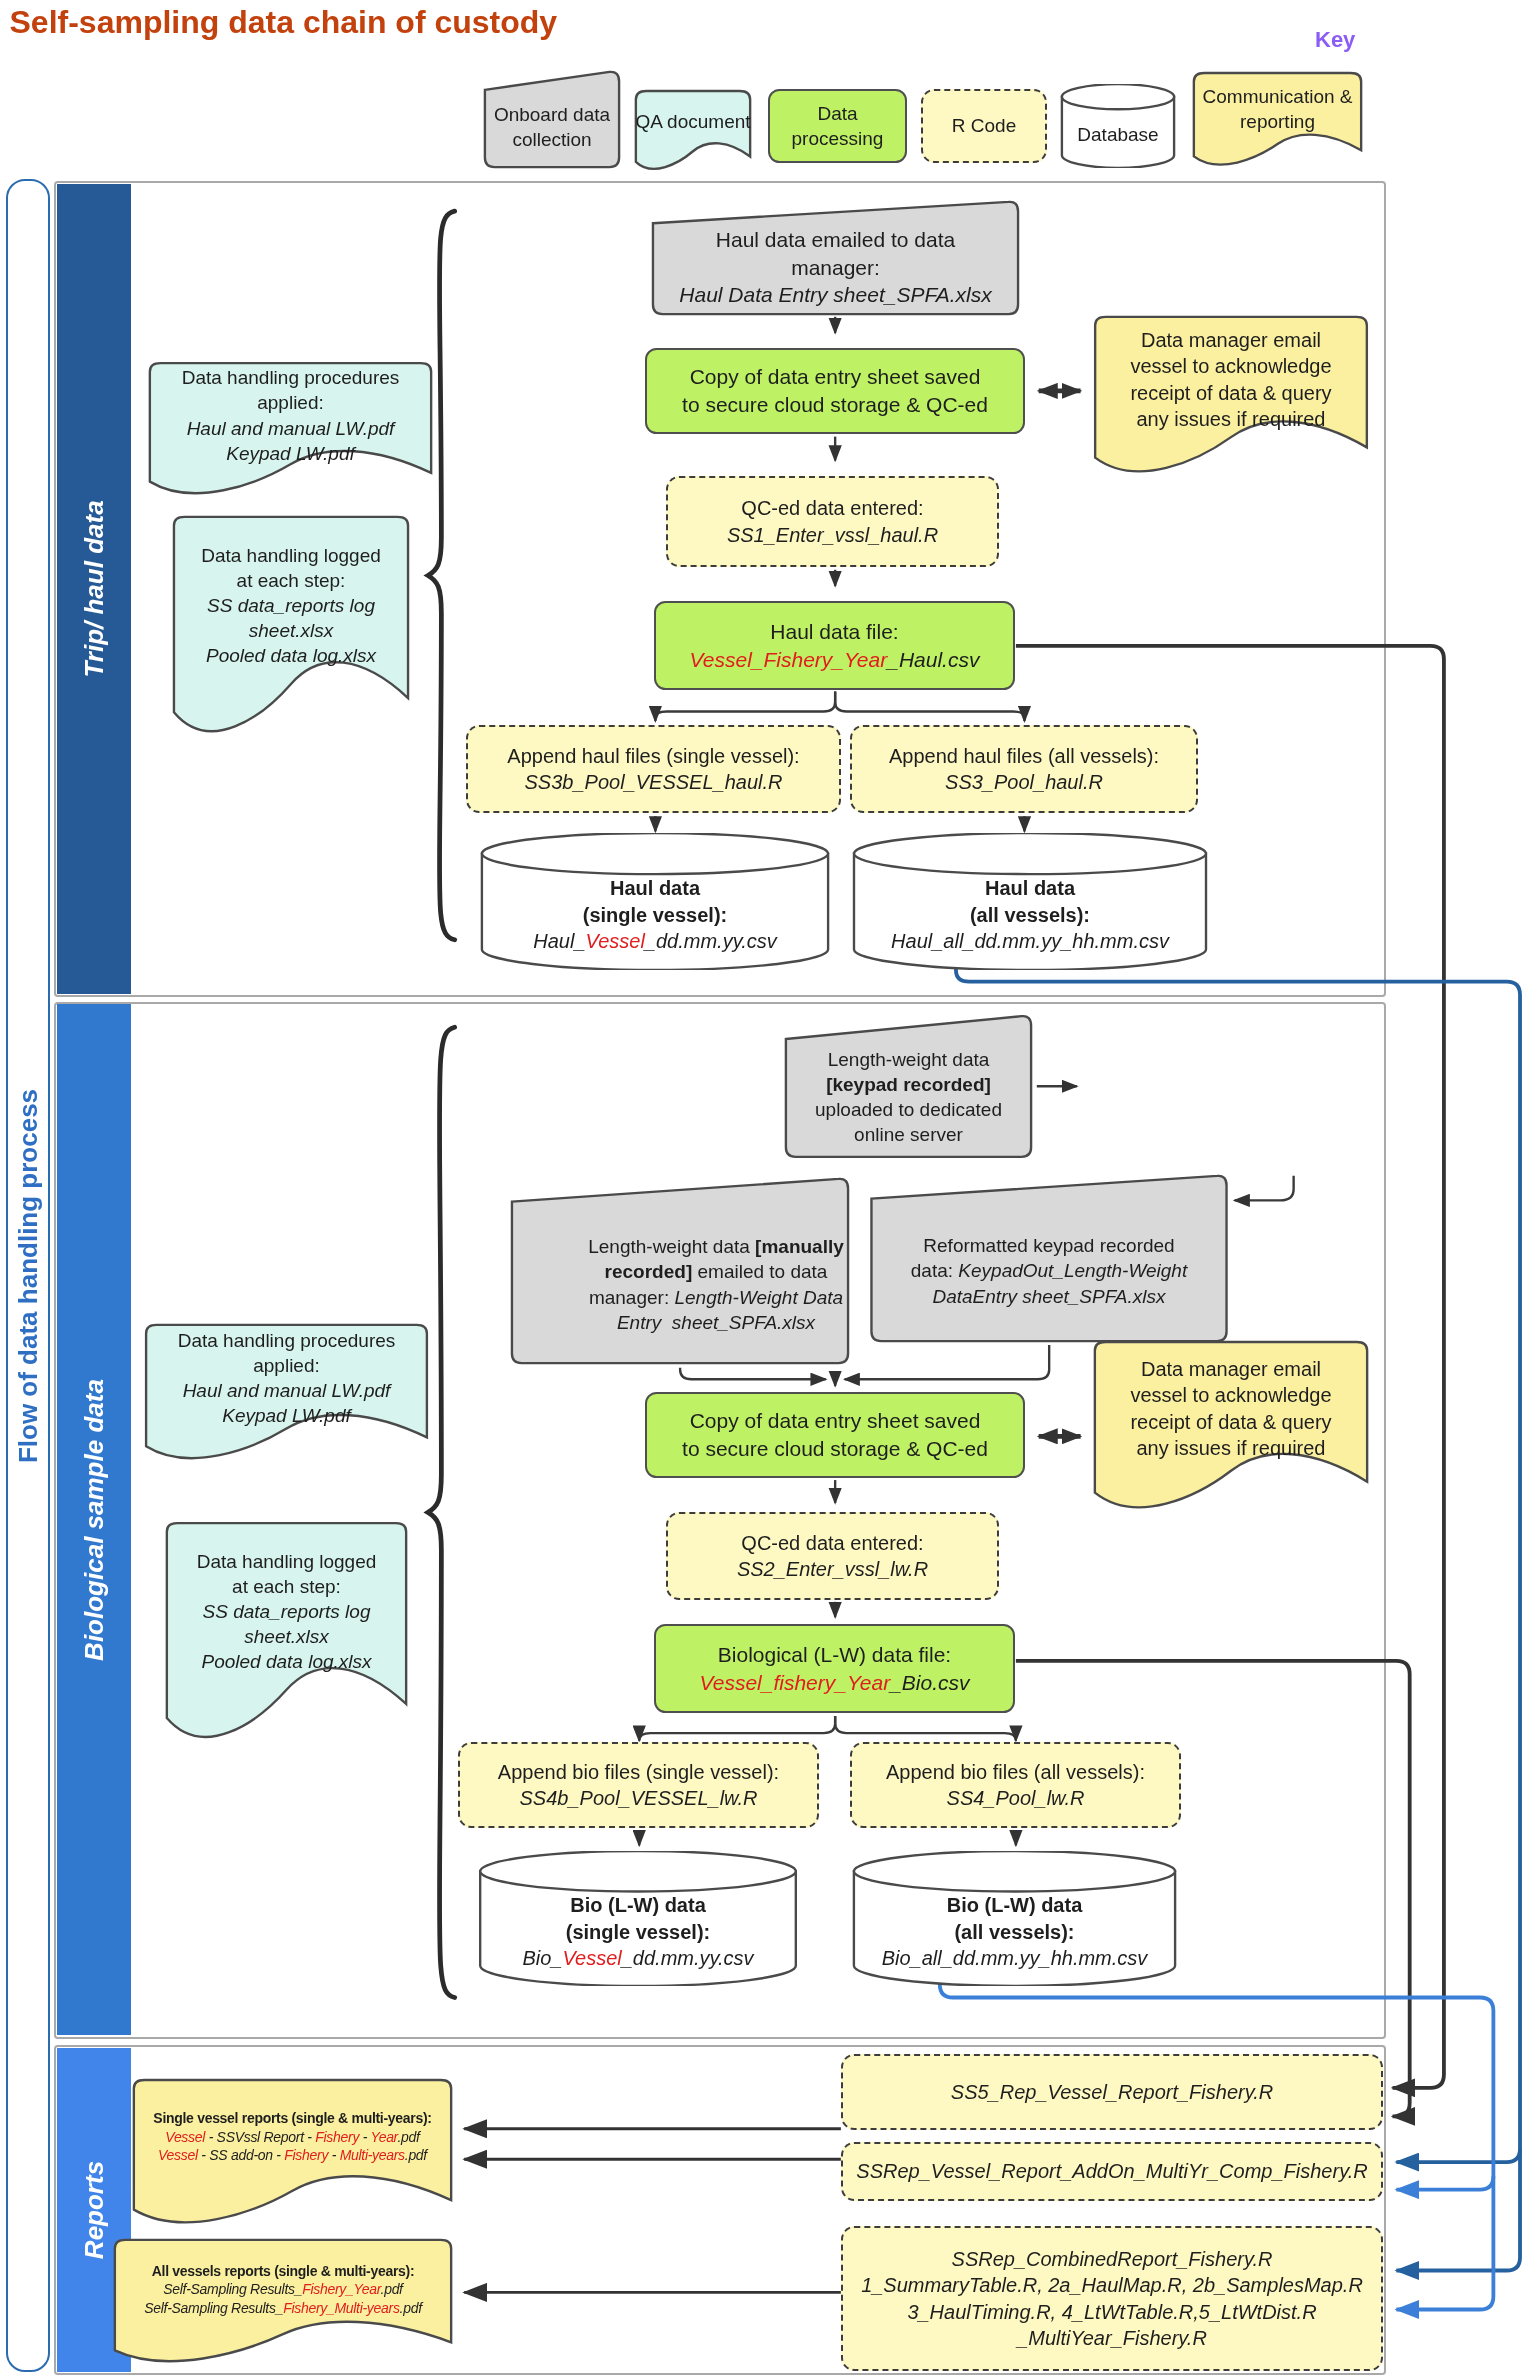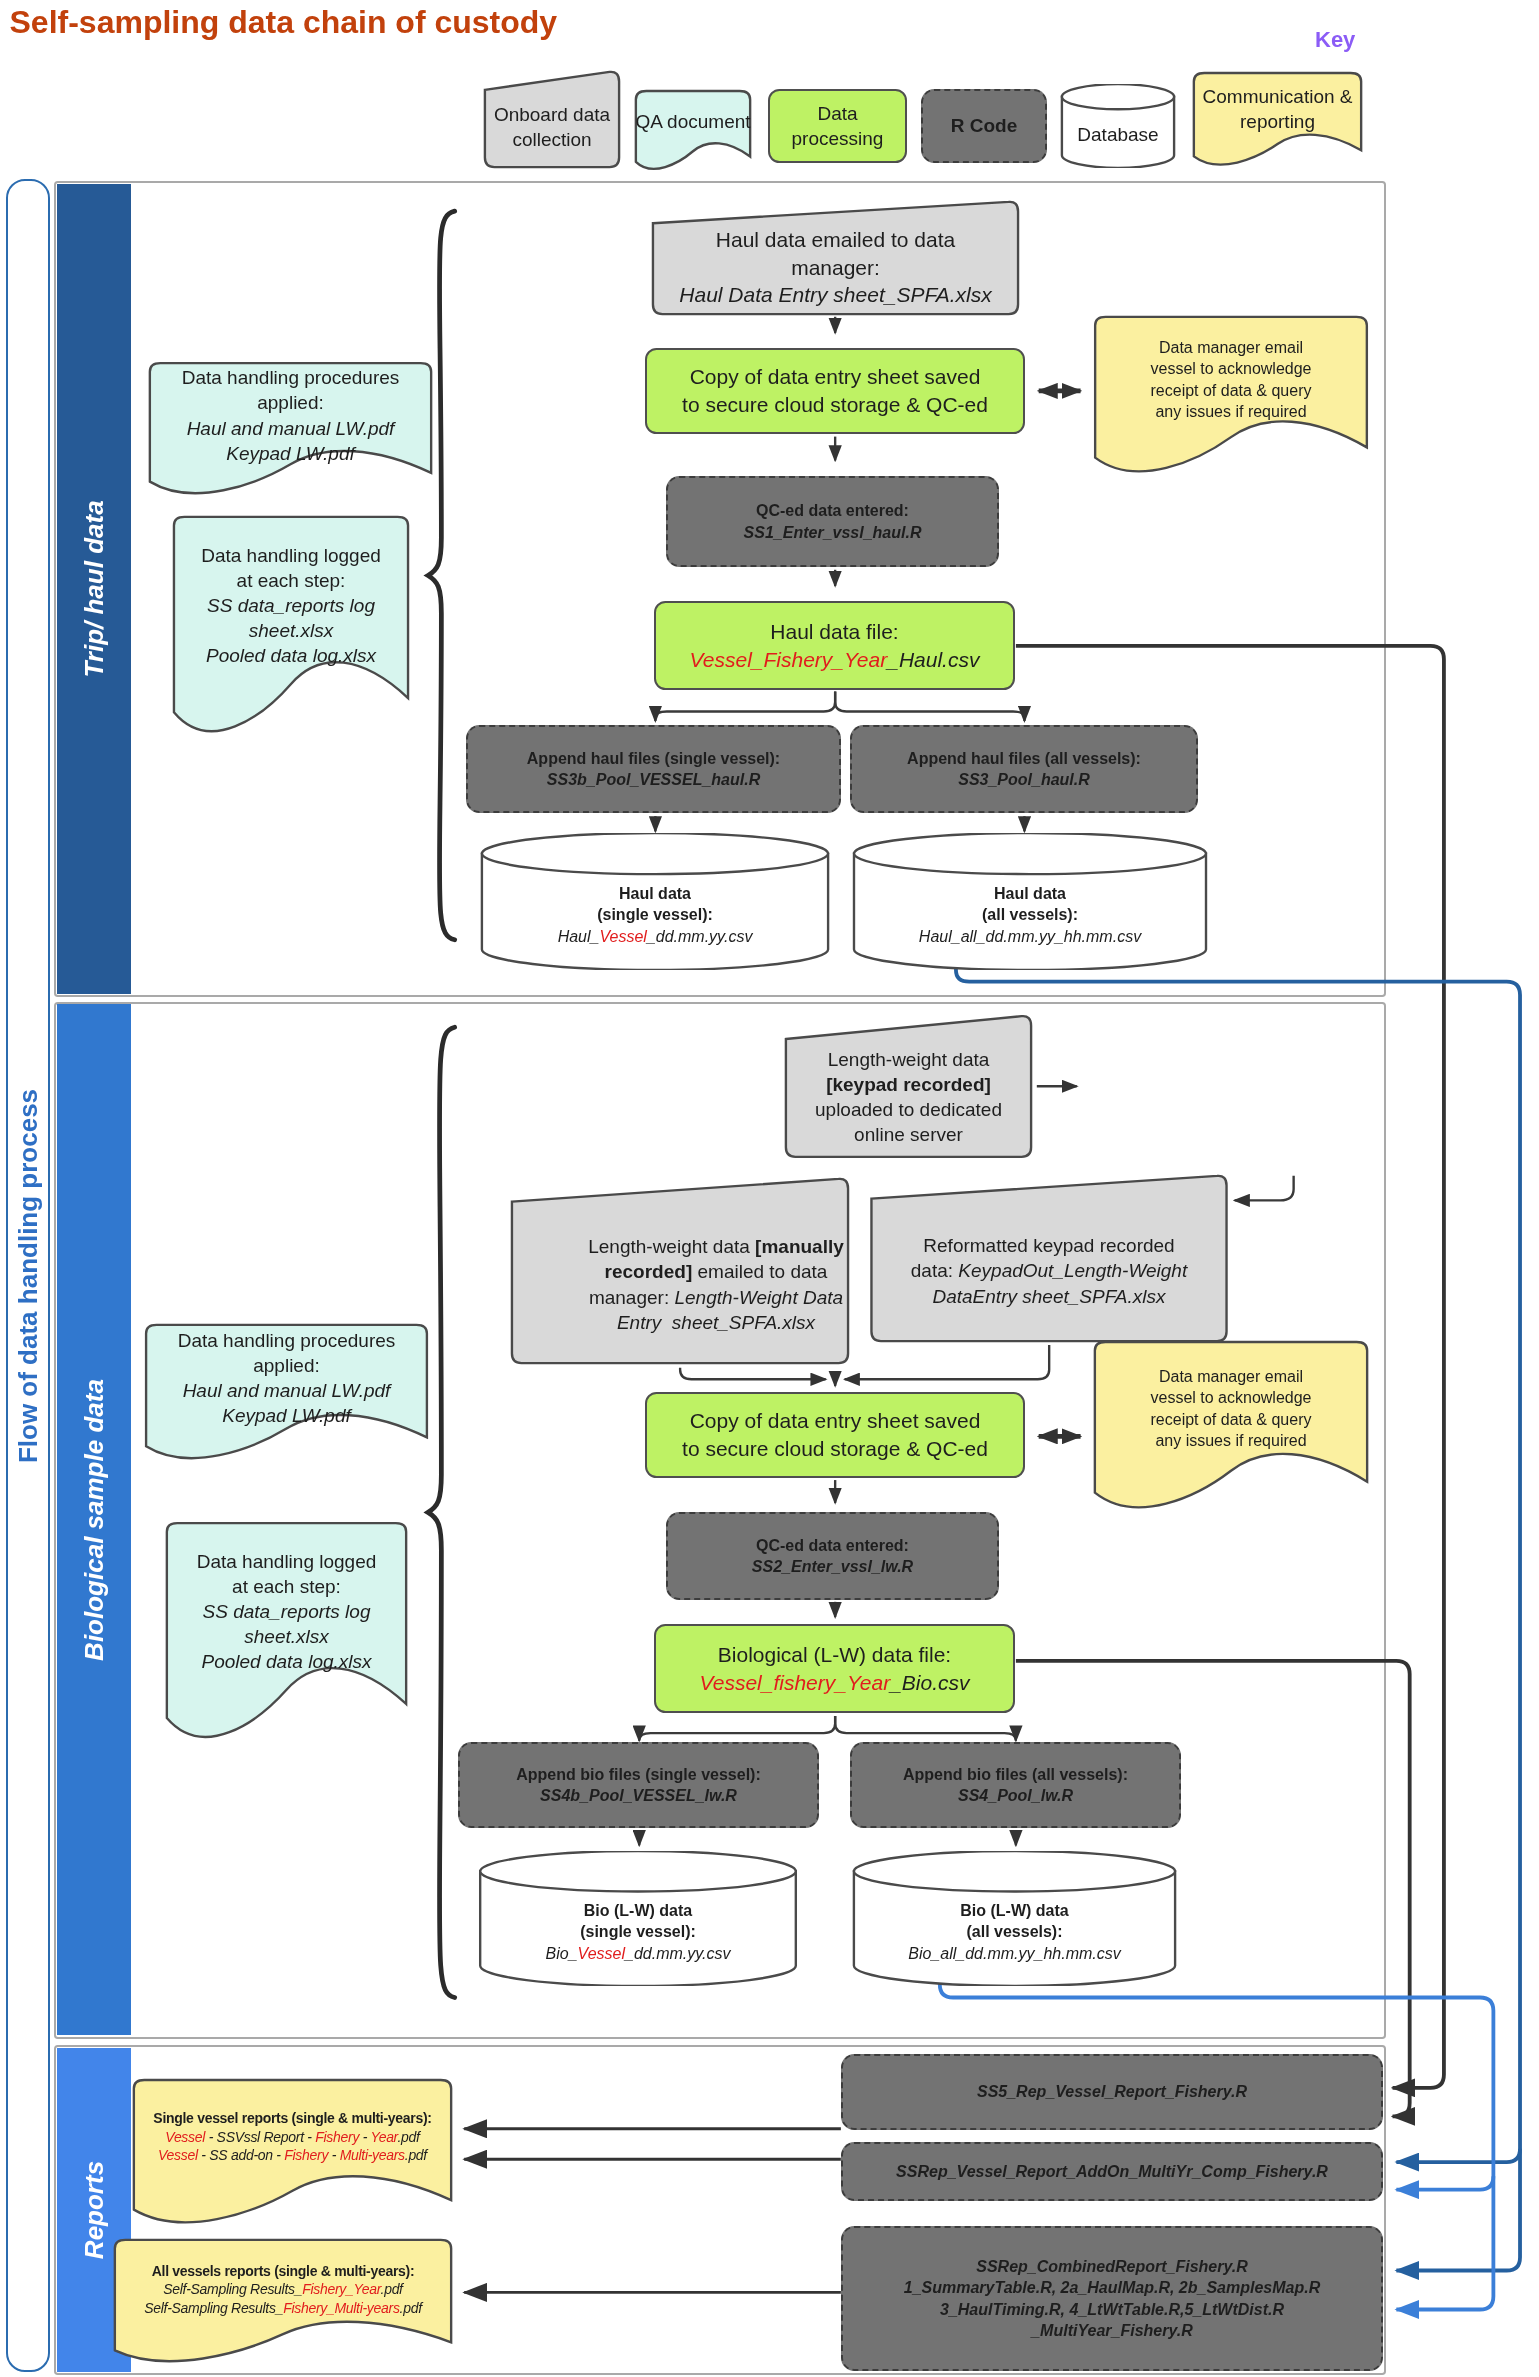--- a/index.html
+++ b/index.html
@@ -14,24 +14,24 @@
         white-space:nowrap;font-size:26px;font-weight:bold;color:var(--railt);}
   .frame{position:absolute;border:2.9px solid var(--frameb);background:#fff;border-radius:3.8px;box-sizing:border-box;}
   .vbar{position:absolute;}
   .vbar span{position:absolute;left:50%;top:50%;transform:translate(-50%,-50%) rotate(-90deg);
         white-space:nowrap;font-size:26px;font-weight:bold;font-style:italic;color:#fff;}
   .node{position:absolute;box-sizing:border-box;display:flex;flex-direction:column;
         justify-content:center;align-items:center;text-align:center;z-index:2;font-size:20px;}
   .node>svg{position:absolute;left:0;top:0;z-index:0;}
   .node .ln{position:relative;z-index:1;line-height:1.32;white-space:pre-wrap;}
   .rect{background:#bef264;border:2.4px solid #4f4f4f;border-radius:11.4px;}
-  .dashedbox{background:#737373;border:2.4px dashed #3c3c3c;border-radius:13.3px;font-weight:bold;}
+  .dashedbox{background:#fef9c3;border:2.4px dashed #3c3c3c;border-radius:13.3px;}
   .b{font-weight:bold;} .i{font-style:italic;} .r{color:var(--red);}
   .fs14{font-size:14px;letter-spacing:-0.3px;line-height:1.9;}
-  .fs19{font-size:18px;} .fs20{font-size:19px;} .fs21{font-size:16px;} .fs22{font-size:21px;}
+  .fs19{font-size:18px;} .fs20{font-size:19px;} .fs21{font-size:20px;} .fs22{font-size:21px;}
   .keytxt{font-size:19px;line-height:1.25;}
   svg#overlay{position:absolute;left:0;top:0;z-index:1;}
   .fl{stroke:#3a3a3a;stroke-width:2.5;fill:none;marker-end:url(#hS);}
   .dbl{stroke:#333;stroke-width:5;fill:none;marker-end:url(#hV);marker-start:url(#hV);}
   .rep{stroke:#333;stroke-width:3;fill:none;marker-end:url(#hB);}
   .lk{stroke:#333;stroke-width:4;fill:none;marker-end:url(#hB);}
   .ld{stroke:var(--cdk);stroke-width:4;fill:none;marker-end:url(#hD);}
   .ll{stroke:var(--clt);stroke-width:4;fill:none;marker-end:url(#hL);}
   .br{stroke:#2b2b2b;stroke-width:5;fill:none;stroke-linecap:round;}
   .mk-k{fill:#333;} .mk-d{fill:var(--cdk);} .mk-l{fill:var(--clt);}

